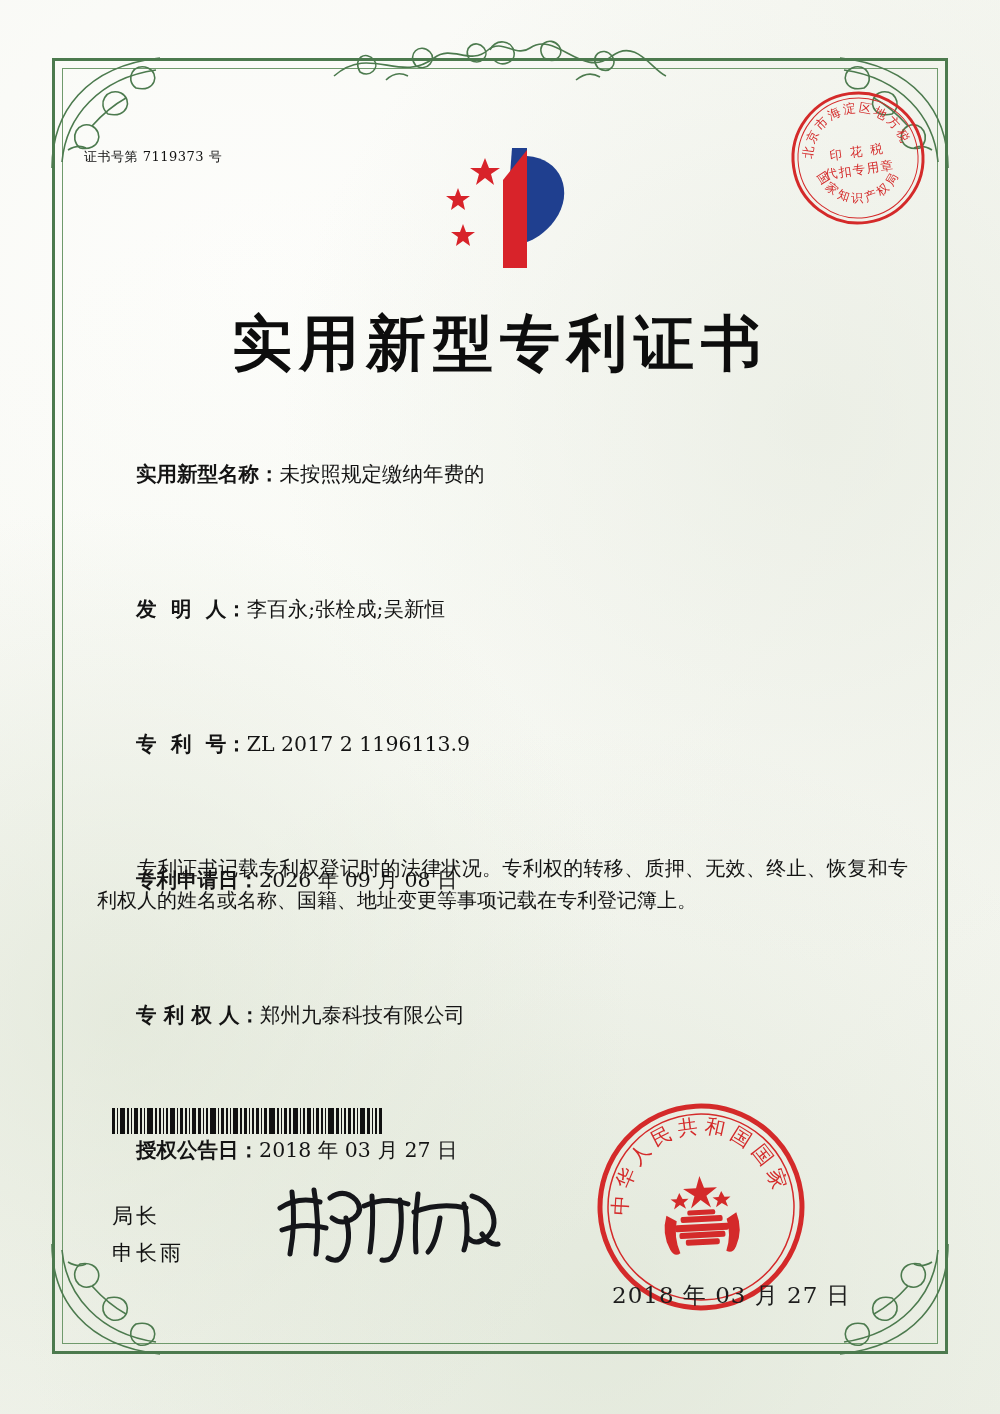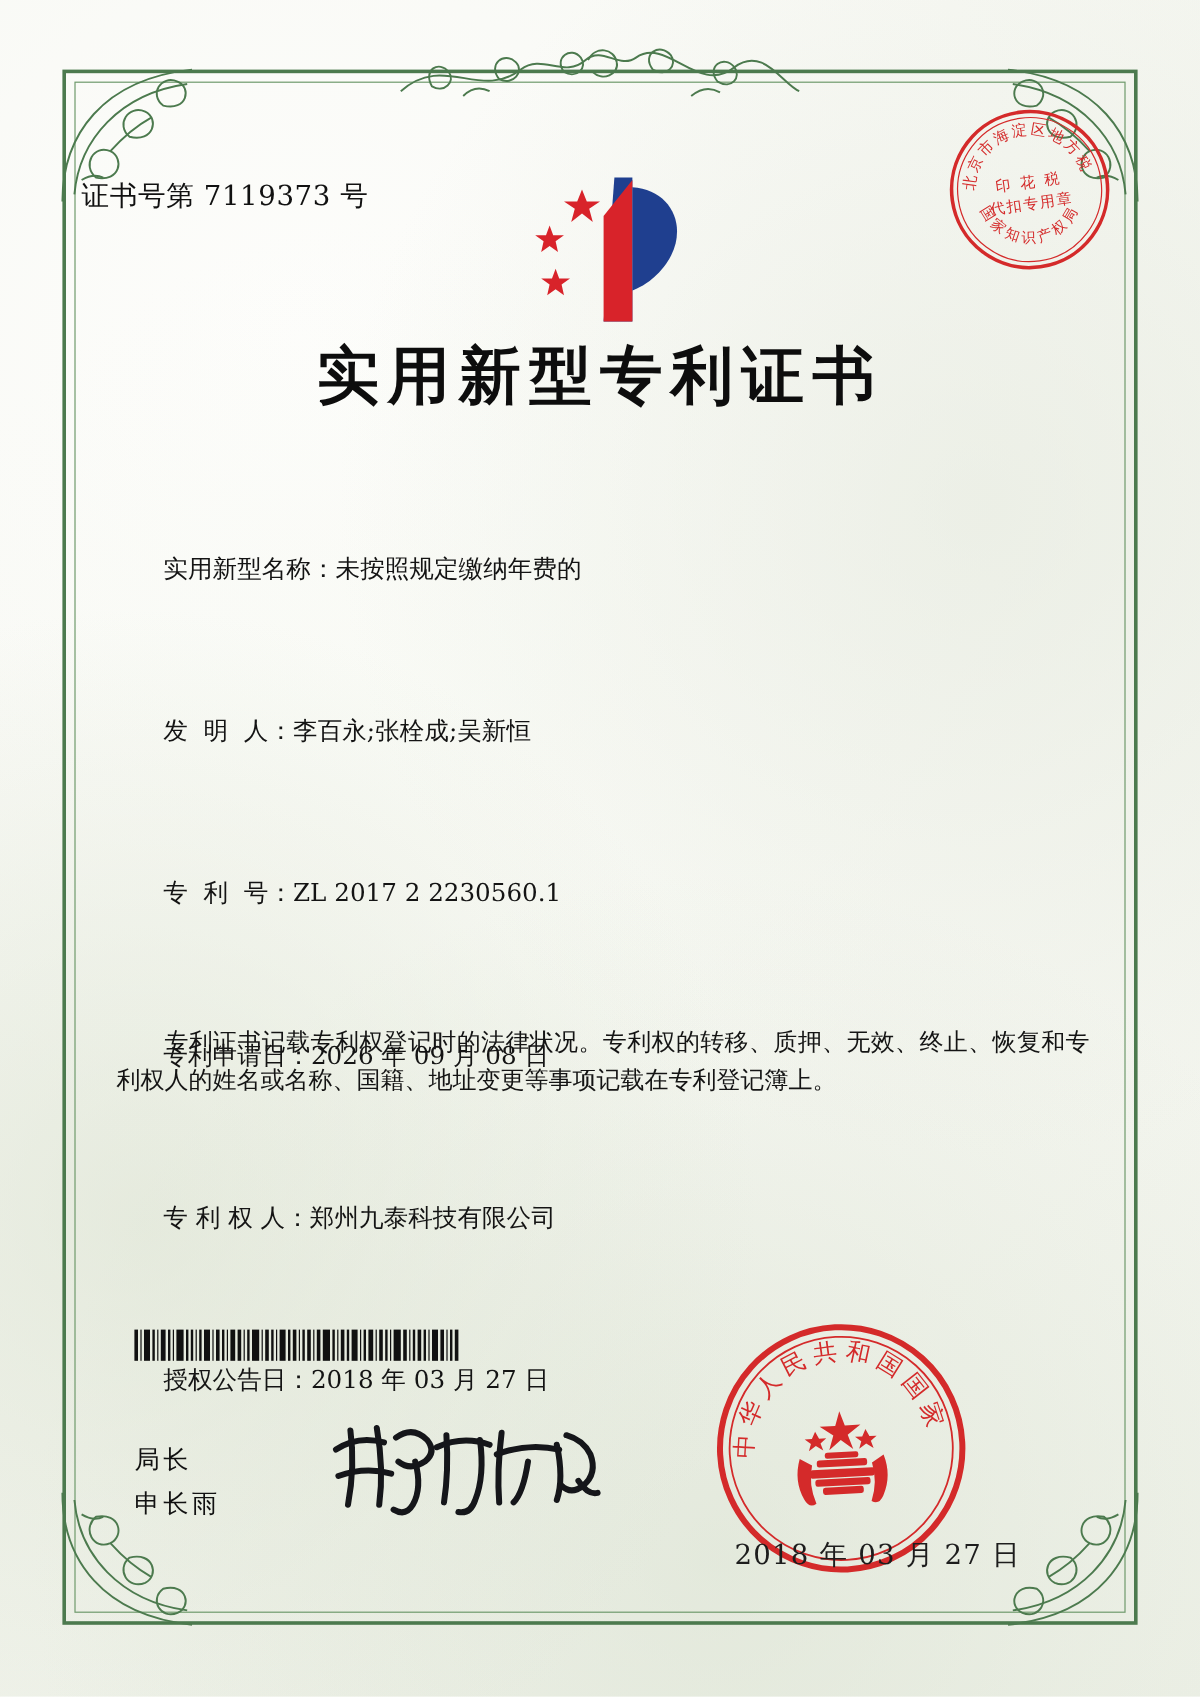--- a/index.html
+++ b/index.html
@@ -61,22 +61,22 @@
     position: absolute;
     left: 330px; top: 36px;
     width: 340px; height: 54px;
     color: #4c7a4e;
   }
   .top-vine svg { width: 100%; height: 100%; display: block; }
 
   
   .cert-no {
     position: absolute;
-    left: 68px; top: 148px;
-    font-size: 23px;
+    left: 84px; top: 148px;
+    font-size: 13px;
     letter-spacing: .5px;
     color: #111;
   }
 
   .logo {
     position: absolute;
     left: 415px; top: 140px;
     width: 165px; height: 135px;
   }
   .logo svg { width: 100%; height: 100%; display: block; }
@@ -84,43 +84,43 @@
   .tax-stamp {
     position: absolute;
     right: 72px; top: 88px;
     width: 140px; height: 140px;
     transform: rotate(-8deg);
   }
   .tax-stamp svg { width: 100%; height: 100%; display: block; }
 
   .title {
     position: absolute;
-    left: 0; right: 0; top: 279px;
+    left: 0; right: 0; top: 304px;
     text-align: center;
-    font-size: 52px;
+    font-size: 60px;
     font-weight: bold;
     letter-spacing: 7px;
     color: #0d0d0d;
     font-family: "DejaVu Serif", "Liberation Serif", serif;
   }
 
   
   .fields {
     position: absolute;
     left: 97px; top: 428px;
     right: 90px;
   }
   .field-row {
     font-size: 20.5px;
     line-height: 1.5;
     margin-bottom: 43px;
     color: #141414;
     white-space: pre;
   }
-  .field-row .lbl { letter-spacing: 0px; }
+  .field-row .lbl { letter-spacing: 0px; font-weight: bold; }
   .field-row .val { letter-spacing: 0px; }
 
   
   .body-text {
     position: absolute;
     left: 97px; right: 92px; top: 852px;
     font-size: 20px;
     line-height: 1.62;
     color: #141414;
     text-align: justify;
@@ -295,21 +295,21 @@
   <div class="title">实用新型专利证书</div>
 
   <div class="fields">
     <div class="field-row">
       <span class="lbl">实用新型名称：</span><span class="val">未按照规定缴纳年费的</span>
     </div>
     <div class="field-row">
       <span class="lbl">发  明  人：</span><span class="val">李百永;张栓成;吴新恒</span>
     </div>
     <div class="field-row">
-      <span class="lbl">专  利  号：</span><span class="val">ZL 2017 2 2230560.1</span>
+      <span class="lbl">专  利  号：</span><span class="val">ZL 2017 2 1196113.9</span>
     </div>
     <div class="field-row">
       <span class="lbl">专利申请日：</span><span class="val">2026 年 09 月 08 日</span>
     </div>
     <div class="field-row">
       <span class="lbl">专 利 权 人：</span><span class="val">郑州九泰科技有限公司</span>
     </div>
     <div class="field-row">
       <span class="lbl">授权公告日：</span><span class="val">2018 年 03 月 27 日</span>
     </div>

